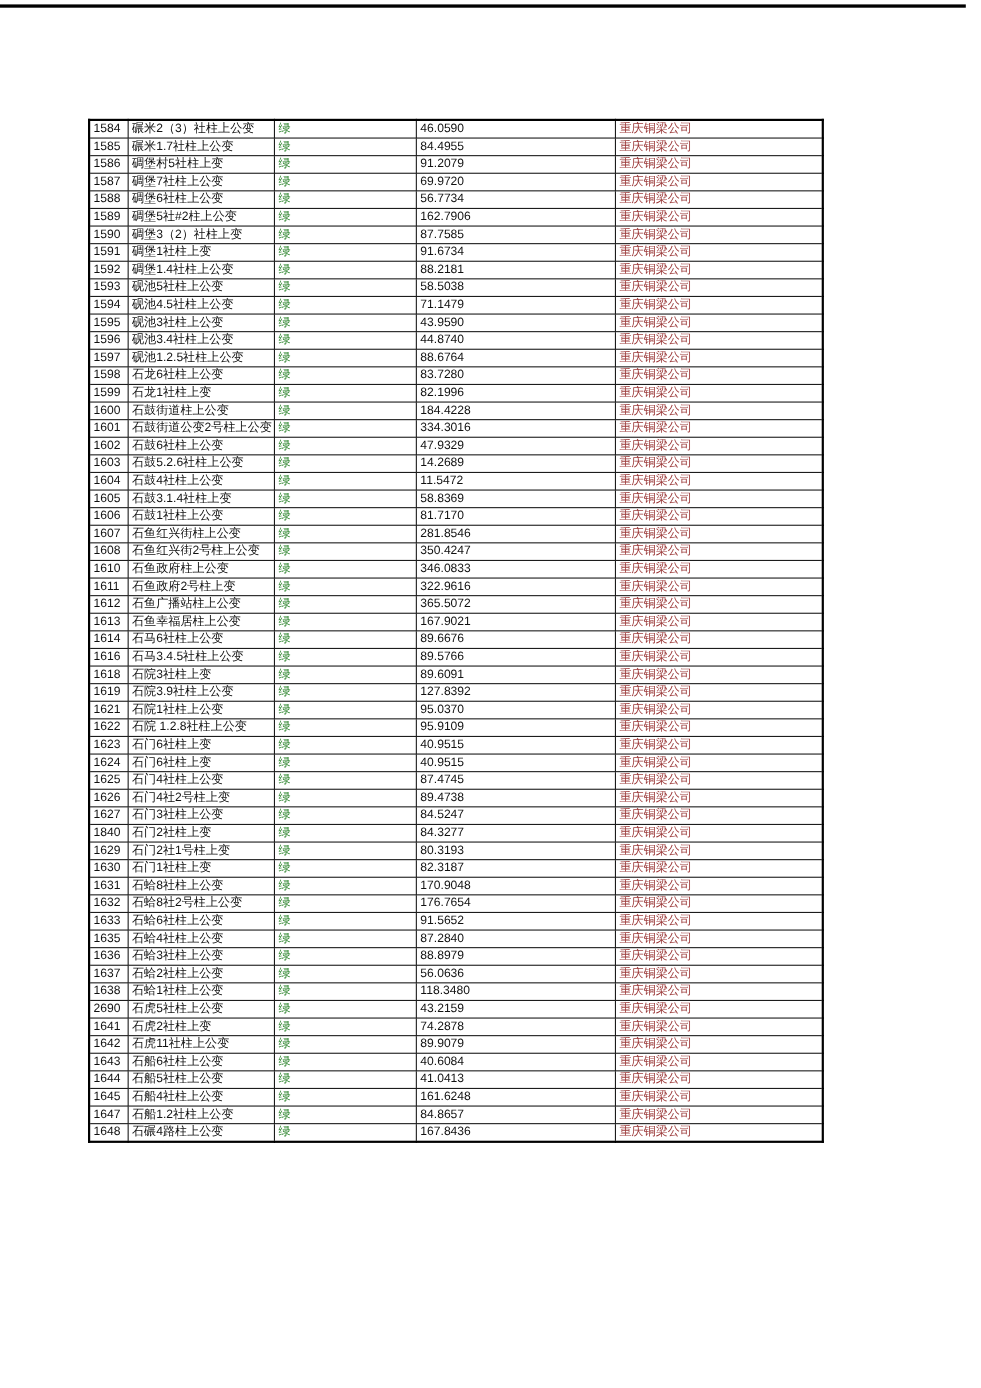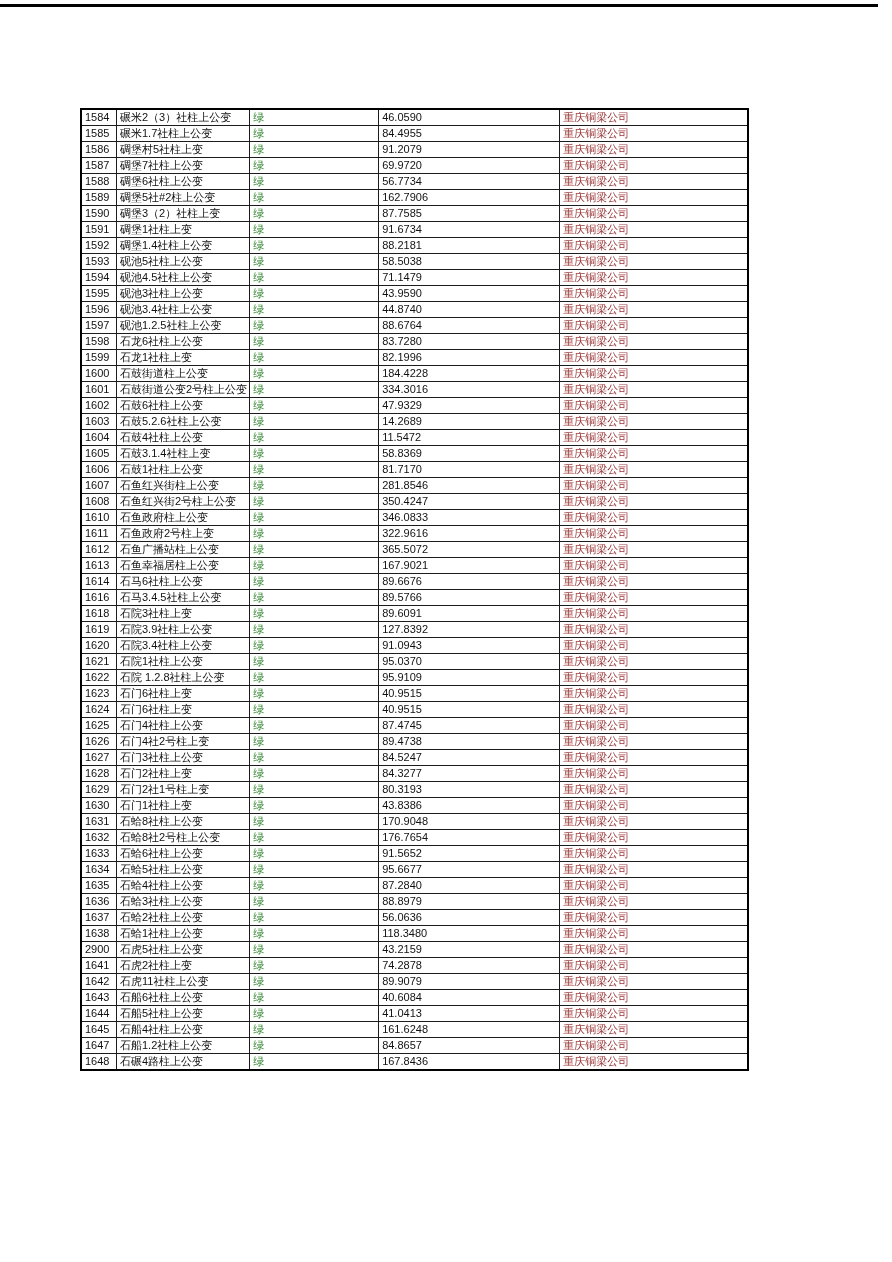--- a/index.html
+++ b/index.html
@@ -274,27 +274,20 @@
         <td class="c-company" style="color: rgb(156, 58, 58);">重庆铜梁公司</td>
       </tr>
       <tr>
         <td class="c-id">1619</td>
         <td class="c-name">石院3.9社柱上公变</td>
         <td class="c-status" style="color: rgb(31, 125, 31);">绿</td>
         <td class="c-value">127.8392</td>
         <td class="c-company" style="color: rgb(156, 58, 58);">重庆铜梁公司</td>
       </tr>
       <tr>
-        <td class="c-id">1620</td>
-        <td class="c-name">石院3.4社柱上公变</td>
-        <td class="c-status" style="color: rgb(31, 125, 31);">绿</td>
-        <td class="c-value">91.0943</td>
-        <td class="c-company" style="color: rgb(156, 58, 58);">重庆铜梁公司</td>
-      </tr>
-      <tr>
         <td class="c-id">1621</td>
         <td class="c-name">石院1社柱上公变</td>
         <td class="c-status" style="color: rgb(31, 125, 31);">绿</td>
         <td class="c-value">95.0370</td>
         <td class="c-company" style="color: rgb(156, 58, 58);">重庆铜梁公司</td>
       </tr>
       <tr>
         <td class="c-id">1622</td>
         <td class="c-name">石院 1.2.8社柱上公变</td>
         <td class="c-status" style="color: rgb(31, 125, 31);">绿</td>
@@ -330,38 +323,38 @@
         <td class="c-company" style="color: rgb(156, 58, 58);">重庆铜梁公司</td>
       </tr>
       <tr>
         <td class="c-id">1627</td>
         <td class="c-name">石门3社柱上公变</td>
         <td class="c-status" style="color: rgb(31, 125, 31);">绿</td>
         <td class="c-value">84.5247</td>
         <td class="c-company" style="color: rgb(156, 58, 58);">重庆铜梁公司</td>
       </tr>
       <tr>
-        <td class="c-id">1628</td>
+        <td class="c-id">1840</td>
         <td class="c-name">石门2社柱上变</td>
         <td class="c-status" style="color: rgb(31, 125, 31);">绿</td>
         <td class="c-value">84.3277</td>
         <td class="c-company" style="color: rgb(156, 58, 58);">重庆铜梁公司</td>
       </tr>
       <tr>
         <td class="c-id">1629</td>
         <td class="c-name">石门2社1号柱上变</td>
         <td class="c-status" style="color: rgb(31, 125, 31);">绿</td>
         <td class="c-value">80.3193</td>
         <td class="c-company" style="color: rgb(156, 58, 58);">重庆铜梁公司</td>
       </tr>
       <tr>
         <td class="c-id">1630</td>
         <td class="c-name">石门1社柱上变</td>
         <td class="c-status" style="color: rgb(31, 125, 31);">绿</td>
-        <td class="c-value">43.8386</td>
+        <td class="c-value">82.3187</td>
         <td class="c-company" style="color: rgb(156, 58, 58);">重庆铜梁公司</td>
       </tr>
       <tr>
         <td class="c-id">1631</td>
         <td class="c-name">石蛤8社柱上公变</td>
         <td class="c-status" style="color: rgb(31, 125, 31);">绿</td>
         <td class="c-value">170.9048</td>
         <td class="c-company" style="color: rgb(156, 58, 58);">重庆铜梁公司</td>
       </tr>
       <tr>
@@ -372,27 +365,20 @@
         <td class="c-company" style="color: rgb(156, 58, 58);">重庆铜梁公司</td>
       </tr>
       <tr>
         <td class="c-id">1633</td>
         <td class="c-name">石蛤6社柱上公变</td>
         <td class="c-status" style="color: rgb(31, 125, 31);">绿</td>
         <td class="c-value">91.5652</td>
         <td class="c-company" style="color: rgb(156, 58, 58);">重庆铜梁公司</td>
       </tr>
       <tr>
-        <td class="c-id">1634</td>
-        <td class="c-name">石蛤5社柱上公变</td>
-        <td class="c-status" style="color: rgb(31, 125, 31);">绿</td>
-        <td class="c-value">95.6677</td>
-        <td class="c-company" style="color: rgb(156, 58, 58);">重庆铜梁公司</td>
-      </tr>
-      <tr>
         <td class="c-id">1635</td>
         <td class="c-name">石蛤4社柱上公变</td>
         <td class="c-status" style="color: rgb(31, 125, 31);">绿</td>
         <td class="c-value">87.2840</td>
         <td class="c-company" style="color: rgb(156, 58, 58);">重庆铜梁公司</td>
       </tr>
       <tr>
         <td class="c-id">1636</td>
         <td class="c-name">石蛤3社柱上公变</td>
         <td class="c-status" style="color: rgb(31, 125, 31);">绿</td>
@@ -407,21 +393,21 @@
         <td class="c-company" style="color: rgb(156, 58, 58);">重庆铜梁公司</td>
       </tr>
       <tr>
         <td class="c-id">1638</td>
         <td class="c-name">石蛤1社柱上公变</td>
         <td class="c-status" style="color: rgb(31, 125, 31);">绿</td>
         <td class="c-value">118.3480</td>
         <td class="c-company" style="color: rgb(156, 58, 58);">重庆铜梁公司</td>
       </tr>
       <tr>
-        <td class="c-id">2900</td>
+        <td class="c-id">2690</td>
         <td class="c-name">石虎5社柱上公变</td>
         <td class="c-status" style="color: rgb(31, 125, 31);">绿</td>
         <td class="c-value">43.2159</td>
         <td class="c-company" style="color: rgb(156, 58, 58);">重庆铜梁公司</td>
       </tr>
       <tr>
         <td class="c-id">1641</td>
         <td class="c-name">石虎2社柱上变</td>
         <td class="c-status" style="color: rgb(31, 125, 31);">绿</td>
         <td class="c-value">74.2878</td>

